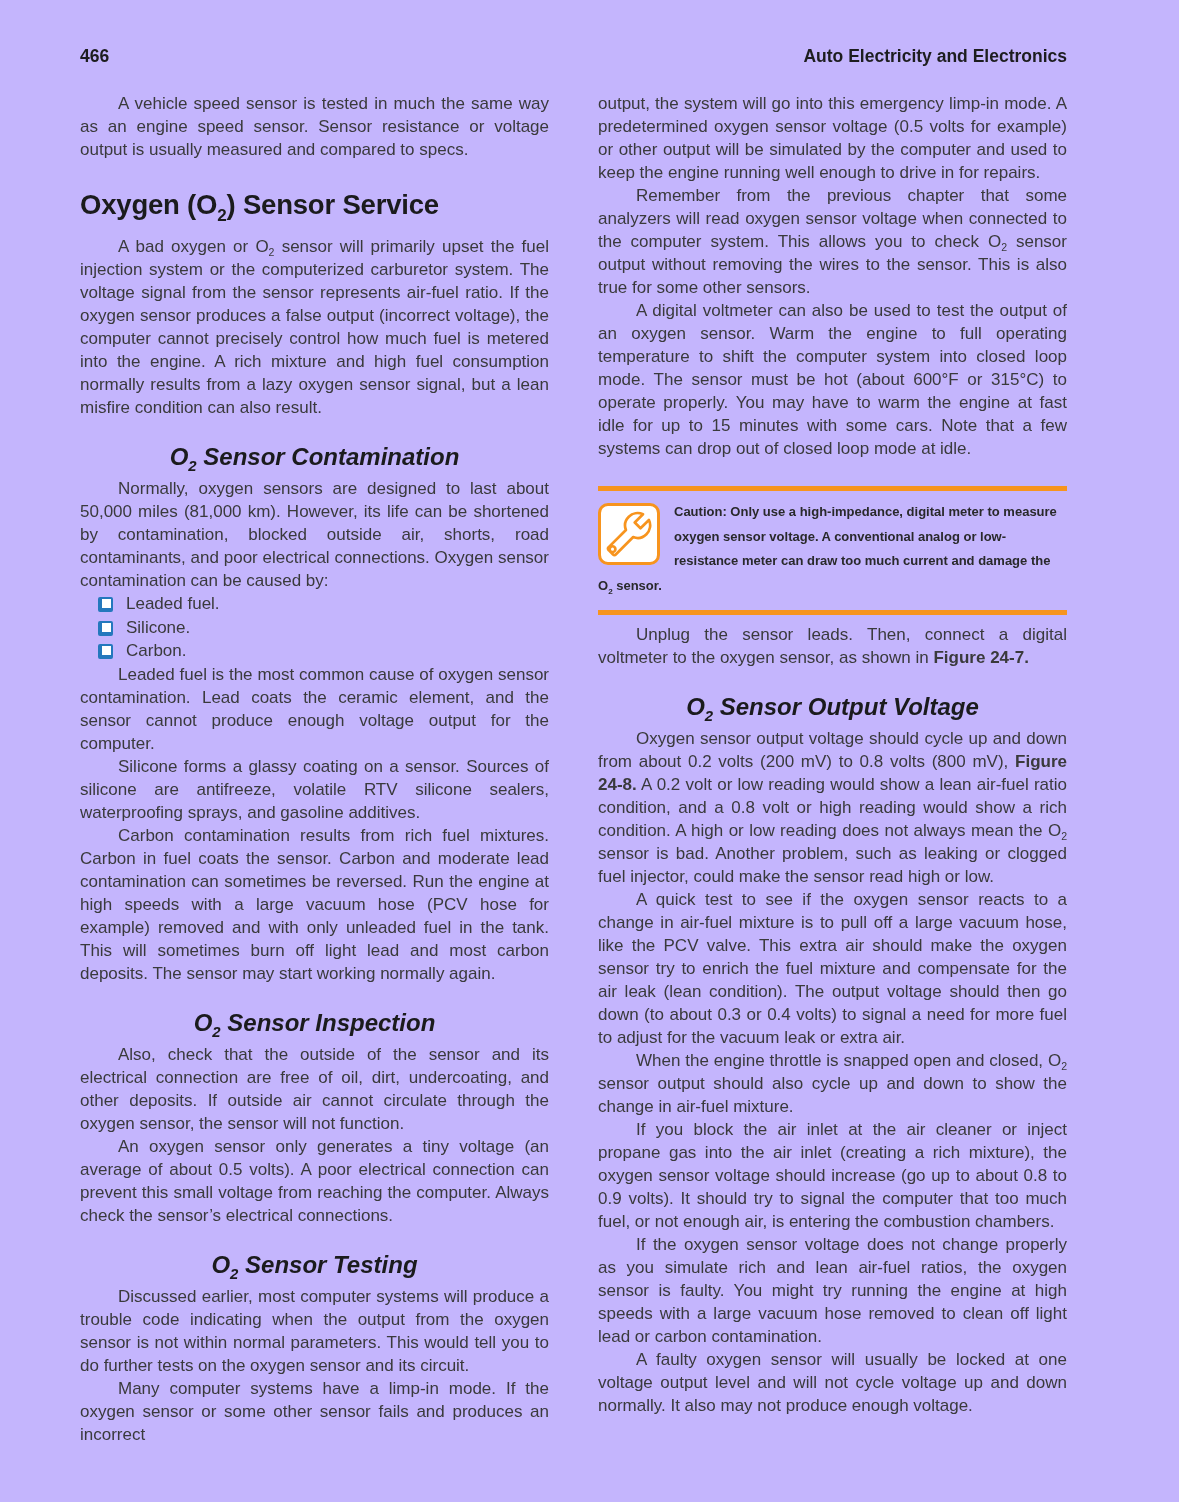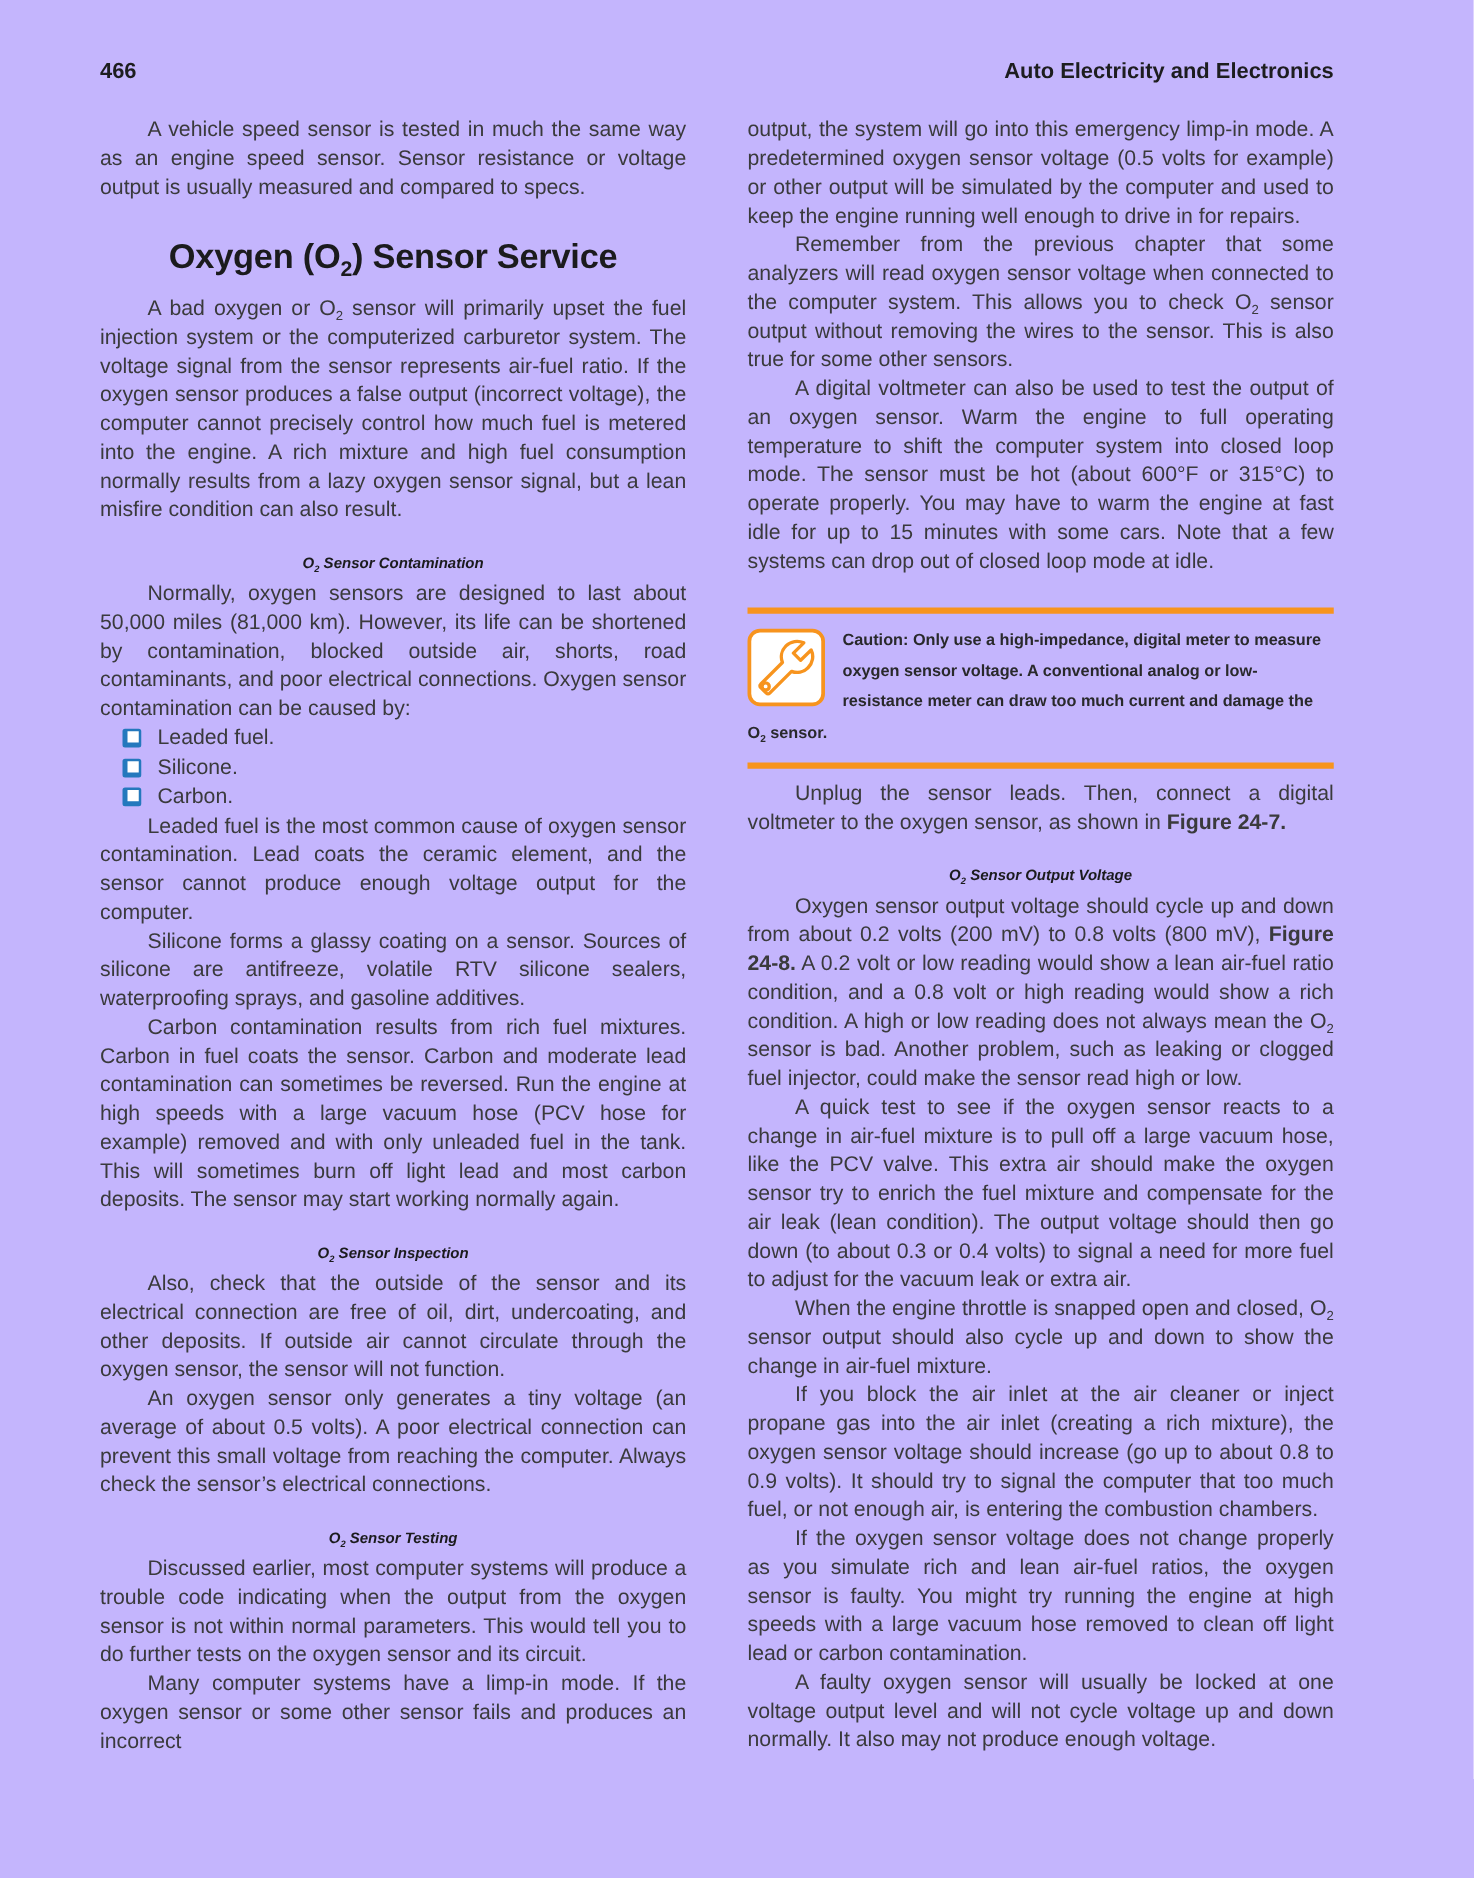--- a/index.html
+++ b/index.html
@@ -18,24 +18,24 @@
     display:flex; gap:49px;
   }
   .column { width:477px; }
   .p {
     font-size:17px; line-height:23px; text-align:justify;
     margin:0; color:#3a3a3c;
   }
   .indent { text-indent:38px; }
   .section-title {
     font-size:27.5px; font-weight:bold; letter-spacing:-0.2px;
-    margin:28px 0 14px 0; color:#1b1b1d;text-align:center;
+    margin:28px 0 14px 0; color:#1b1b1d;
   }
   .subhead {
-    font-size:12px; font-weight:bold; font-style:italic; text-align:center;
+    font-size:24px; font-weight:bold; font-style:italic; text-align:center;
     margin:24px 0 6px 0; color:#1b1b1d;
   }
   sub { font-size:62%; line-height:0; }
   .blist { margin:0; padding:0; list-style:none; }
   .blist li {
     position:relative; padding-left:46px;
     font-size:17px; line-height:23.5px; color:#3a3a3c; text-align:left;
   }
   .sq {
     position:absolute; left:18px; top:5px; width:9px; height:9px;

